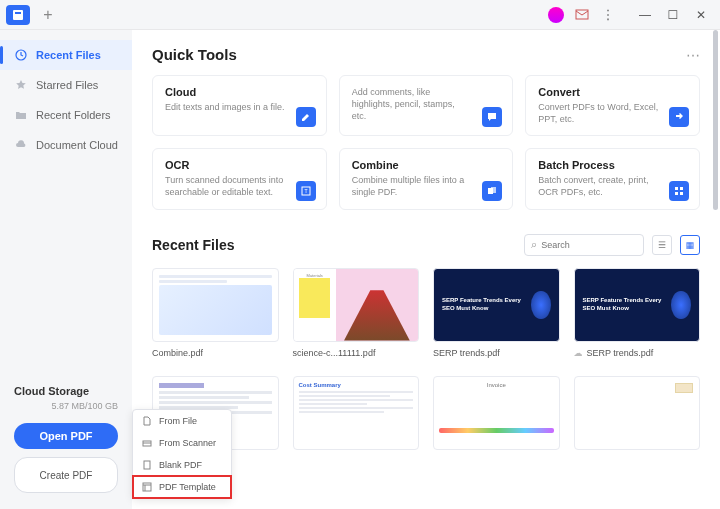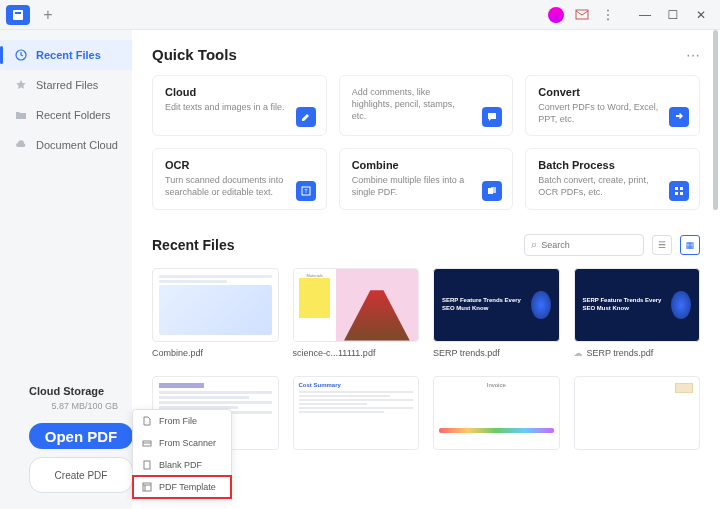--- a/index.html
+++ b/index.html
@@ -12,24 +12,24 @@
 .avatar { width: 16px; height: 16px; border-radius: 50%; background: linear-gradient(#f0c,#c0f); }
 .win-controls { display: flex; gap: 2px; margin-left: 6px; }
 .win-btn { width: 26px; height: 20px; display: flex; align-items: center; justify-content: center; color: #555; cursor: pointer; font-size: 12px; }
 .layout { display: flex; flex: 1; overflow: hidden; }
 .sidebar { width: 132px; background: #f5f6f8; display: flex; flex-direction: column; padding-top: 10px; position: relative; }
 .side-item { display: flex; align-items: center; gap: 8px; padding: 8px 14px; font-size: 11px; color: #666; cursor: pointer; }
 .side-item.active { background: #eaf1fe; color: #2e6cf6; font-weight: 600; position: relative; }
 .side-item.active::before { content: ''; position: absolute; left: 0; top: 6px; bottom: 6px; width: 3px; background: #2e6cf6; border-radius: 2px; }
 .side-icon { width: 14px; height: 14px; display: flex; align-items: center; justify-content: center; color: #b8bcc4; }
 .side-item.active .side-icon { color: #2e6cf6; }
-.cloud-block { margin-top: auto; padding: 10px 14px 16px; margin-left: 15px; }
+.cloud-block { margin-top: auto; padding: 10px 14px 16px; }
 .cloud-title { font-size: 11px; font-weight: 600; color: #333; margin-bottom: 4px; }
 .cloud-sub { font-size: 9px; color: #999; margin-bottom: 12px; text-align: right; }
-.btn-primary { width: 104px; height: 26px; border-radius: 13px; background: #2e6cf6; color: #fff; border: none; font-size: 15px; font-weight: 600; cursor: pointer; margin-bottom: 8px; }
+.btn-primary { width: 104px; height: 26px; border-radius: 13px; background: #2e6cf6; color: #fff; border: none; font-size: 11px; font-weight: 600; cursor: pointer; margin-bottom: 8px; }
 .btn-secondary { width: 104px; height: 36px; border-radius: 13px; background: #fff; color: #555; border: 1px solid #dcdfe6; font-size: 10px; cursor: pointer; }
 .main { flex: 1; background: #fff; padding: 16px 20px; overflow-y: auto; position: relative; }
 .qt-header { display: flex; align-items: center; margin-bottom: 12px; }
 .qt-title { font-size: 15px; font-weight: 700; color: #222; }
 .qt-more { margin-left: auto; color: #999; cursor: pointer; font-size: 14px; }
 .tool-grid { display: grid; grid-template-columns: repeat(3, 1fr); gap: 12px; margin-bottom: 24px; }
 .tool-card { border: 1px solid #eceef2; border-radius: 6px; padding: 10px 12px; position: relative; min-height: 60px; cursor: pointer; }
 .tool-name { font-size: 11px; font-weight: 700; color: #222; margin-bottom: 3px; }
 .tool-desc { font-size: 9px; color: #888; line-height: 1.35; max-width: 120px; }
 .tool-icon { position: absolute; right: 10px; bottom: 8px; width: 20px; height: 20px; background: #2e6cf6; border-radius: 4px; display: flex; align-items: center; justify-content: center; color: #fff; font-size: 10px; }

